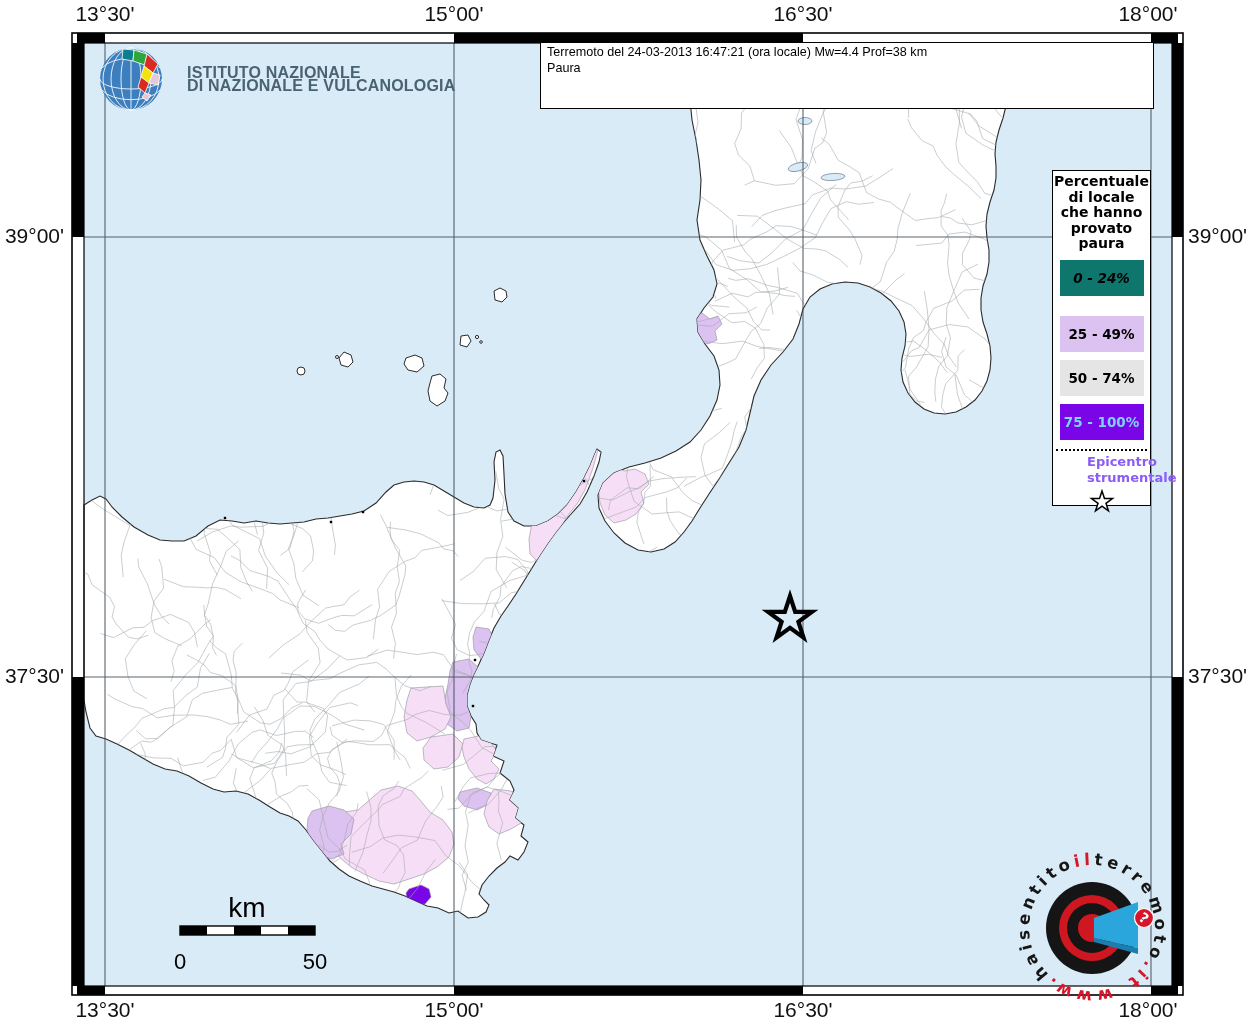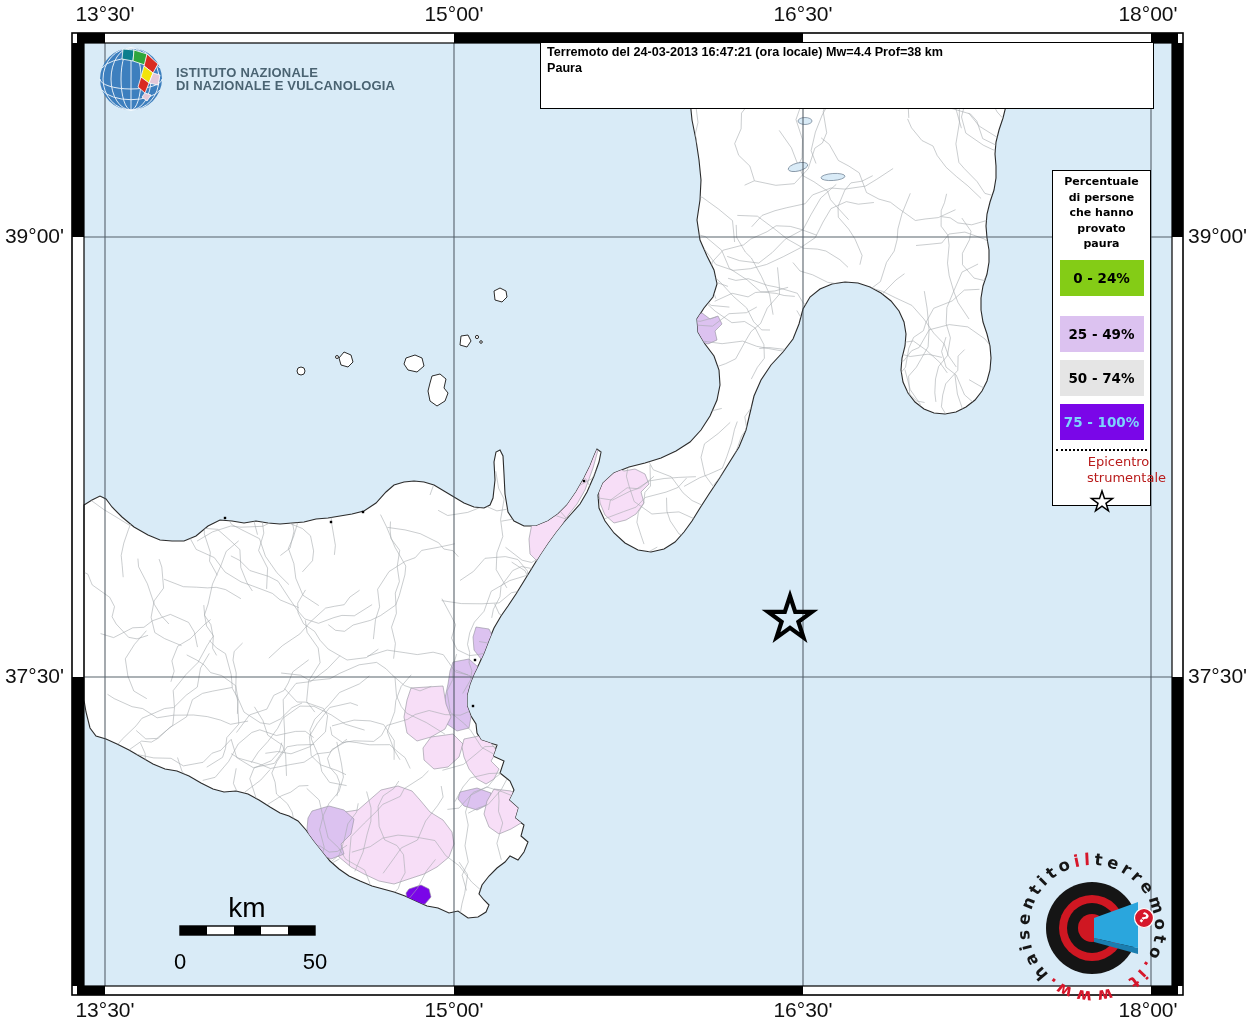--- a/index.html
+++ b/index.html
@@ -5,33 +5,33 @@
   html,body{margin:0;padding:0;background:#fff;}
   #stage{position:relative;width:1254px;height:1024px;background:#fff;overflow:hidden;
          font-family:"Liberation Sans",sans-serif;}
   #mapsvg{position:absolute;left:0;top:0;}
   .net{stroke:#a5a9ad;stroke-width:.65;fill:none;opacity:.9;}
   .patch{stroke:#90909a;stroke-width:.6;}
   .axlab{position:absolute;font-size:21px;color:#111;white-space:nowrap;}
   .axlab.cx{transform:translateX(-50%);}
   .titlebox{position:absolute;left:540px;top:42px;width:614px;height:67px;background:#fff;
             border:1.2px solid #000;padding:2px 6px;box-sizing:border-box;}
-  .titlebox div{font-size:12.6px;line-height:15.5px;white-space:nowrap;color:#000;font-weight:bold;}
+  .titlebox div{font-size:12.6px;line-height:15.5px;white-space:nowrap;color:#000;}
   .legend{position:absolute;left:1052px;top:170px;width:99px;height:336px;background:#fff;
           border:1.5px solid #000;box-sizing:border-box;text-align:center;
           font-family:"DejaVu Sans",sans-serif;}
-  .legend-title div{font-weight:bold;font-size:11px;line-height:15.5px;color:#000;}
+  .legend-title div{font-weight:bold;font-size:14px;line-height:15.5px;color:#000;}
   .legend-title{margin-top:3px;}
   .swatch{width:84px;height:36px;margin:8px auto 0;font-weight:bold;font-size:13.5px;
           line-height:36px;color:#000;}
   .divider{border-top:2px dotted #000;margin:9px 3px 3px;}
-  .epi div{font-weight:normal;font-size:13px;line-height:16px;color:#b91c1c;padding-left:34px;}
+  .epi div{font-weight:bold;font-size:13px;line-height:16px;color:#8b5cf6;padding-left:34px;}
   .epi{margin-top:2px;}
   .ingv{position:absolute;left:98px;top:46px;display:flex;align-items:center;}
-  .ingv-text{margin-left:12px;color:#4a6372;font-weight:bold;font-size:13px;line-height:13.5px;
+  .ingv-text{margin-left:23px;color:#4a6372;font-weight:bold;font-size:16px;line-height:13.5px;
              letter-spacing:.2px;}
 </style>
 </head>
 <body>
 
 <div id="stage">
 
 <svg id="mapsvg" width="1254" height="1024" viewBox="0 0 1254 1024" xmlns="http://www.w3.org/2000/svg">
 
   <defs>
@@ -240,26 +240,26 @@
 </div>
 
 <div class="titlebox">
   <div>Terremoto del 24-03-2013 16:47:21 (ora locale) Mw=4.4 Prof=38 km</div>
   <div>Paura</div>
 </div>
 
 <div class="legend">
   <div class="legend-title">
     <div>Percentuale</div>
-    <div>di persone</div>
+    <div>di locale</div>
     <div>che hanno</div>
     <div>provato</div>
     <div>paura</div>
   </div>
-  <div class="swatch" style="background-color: #84cc16; color: rgb(0, 0, 0);">0 - 24%</div>
+  <div class="swatch" style="background-color: #0f766e; color: rgb(0, 0, 0); font-style: italic;">0 - 24%</div>
   <div class="swatch" style="background-color: rgb(220, 194, 240); color: rgb(0, 0, 0); margin-top: 20px;">25 - 49%</div>
   <div class="swatch" style="background-color: #e5e5e5; color: rgb(0, 0, 0);">50 - 74%</div>
   <div class="swatch" style="background-color: rgb(122, 6, 232); color: #7dd3fc;">75 - 100%</div>
   <div class="divider"></div>
   <div class="epi">
     <div>Epicentro</div>
     <div>strumentale</div>
   </div>
   <svg width="28" height="26" viewBox="-14 -13 28 26" style="margin-top:3px">
     <path d="M0,-11 L2.47,-3.4 L10.46,-3.4 L3.99,1.3 L6.47,8.9 L0,4.2 L-6.47,8.9 L-3.99,1.3 L-10.46,-3.4 L-2.47,-3.4 Z" fill="#fff" stroke="#000" stroke-width="1.5"></path>

